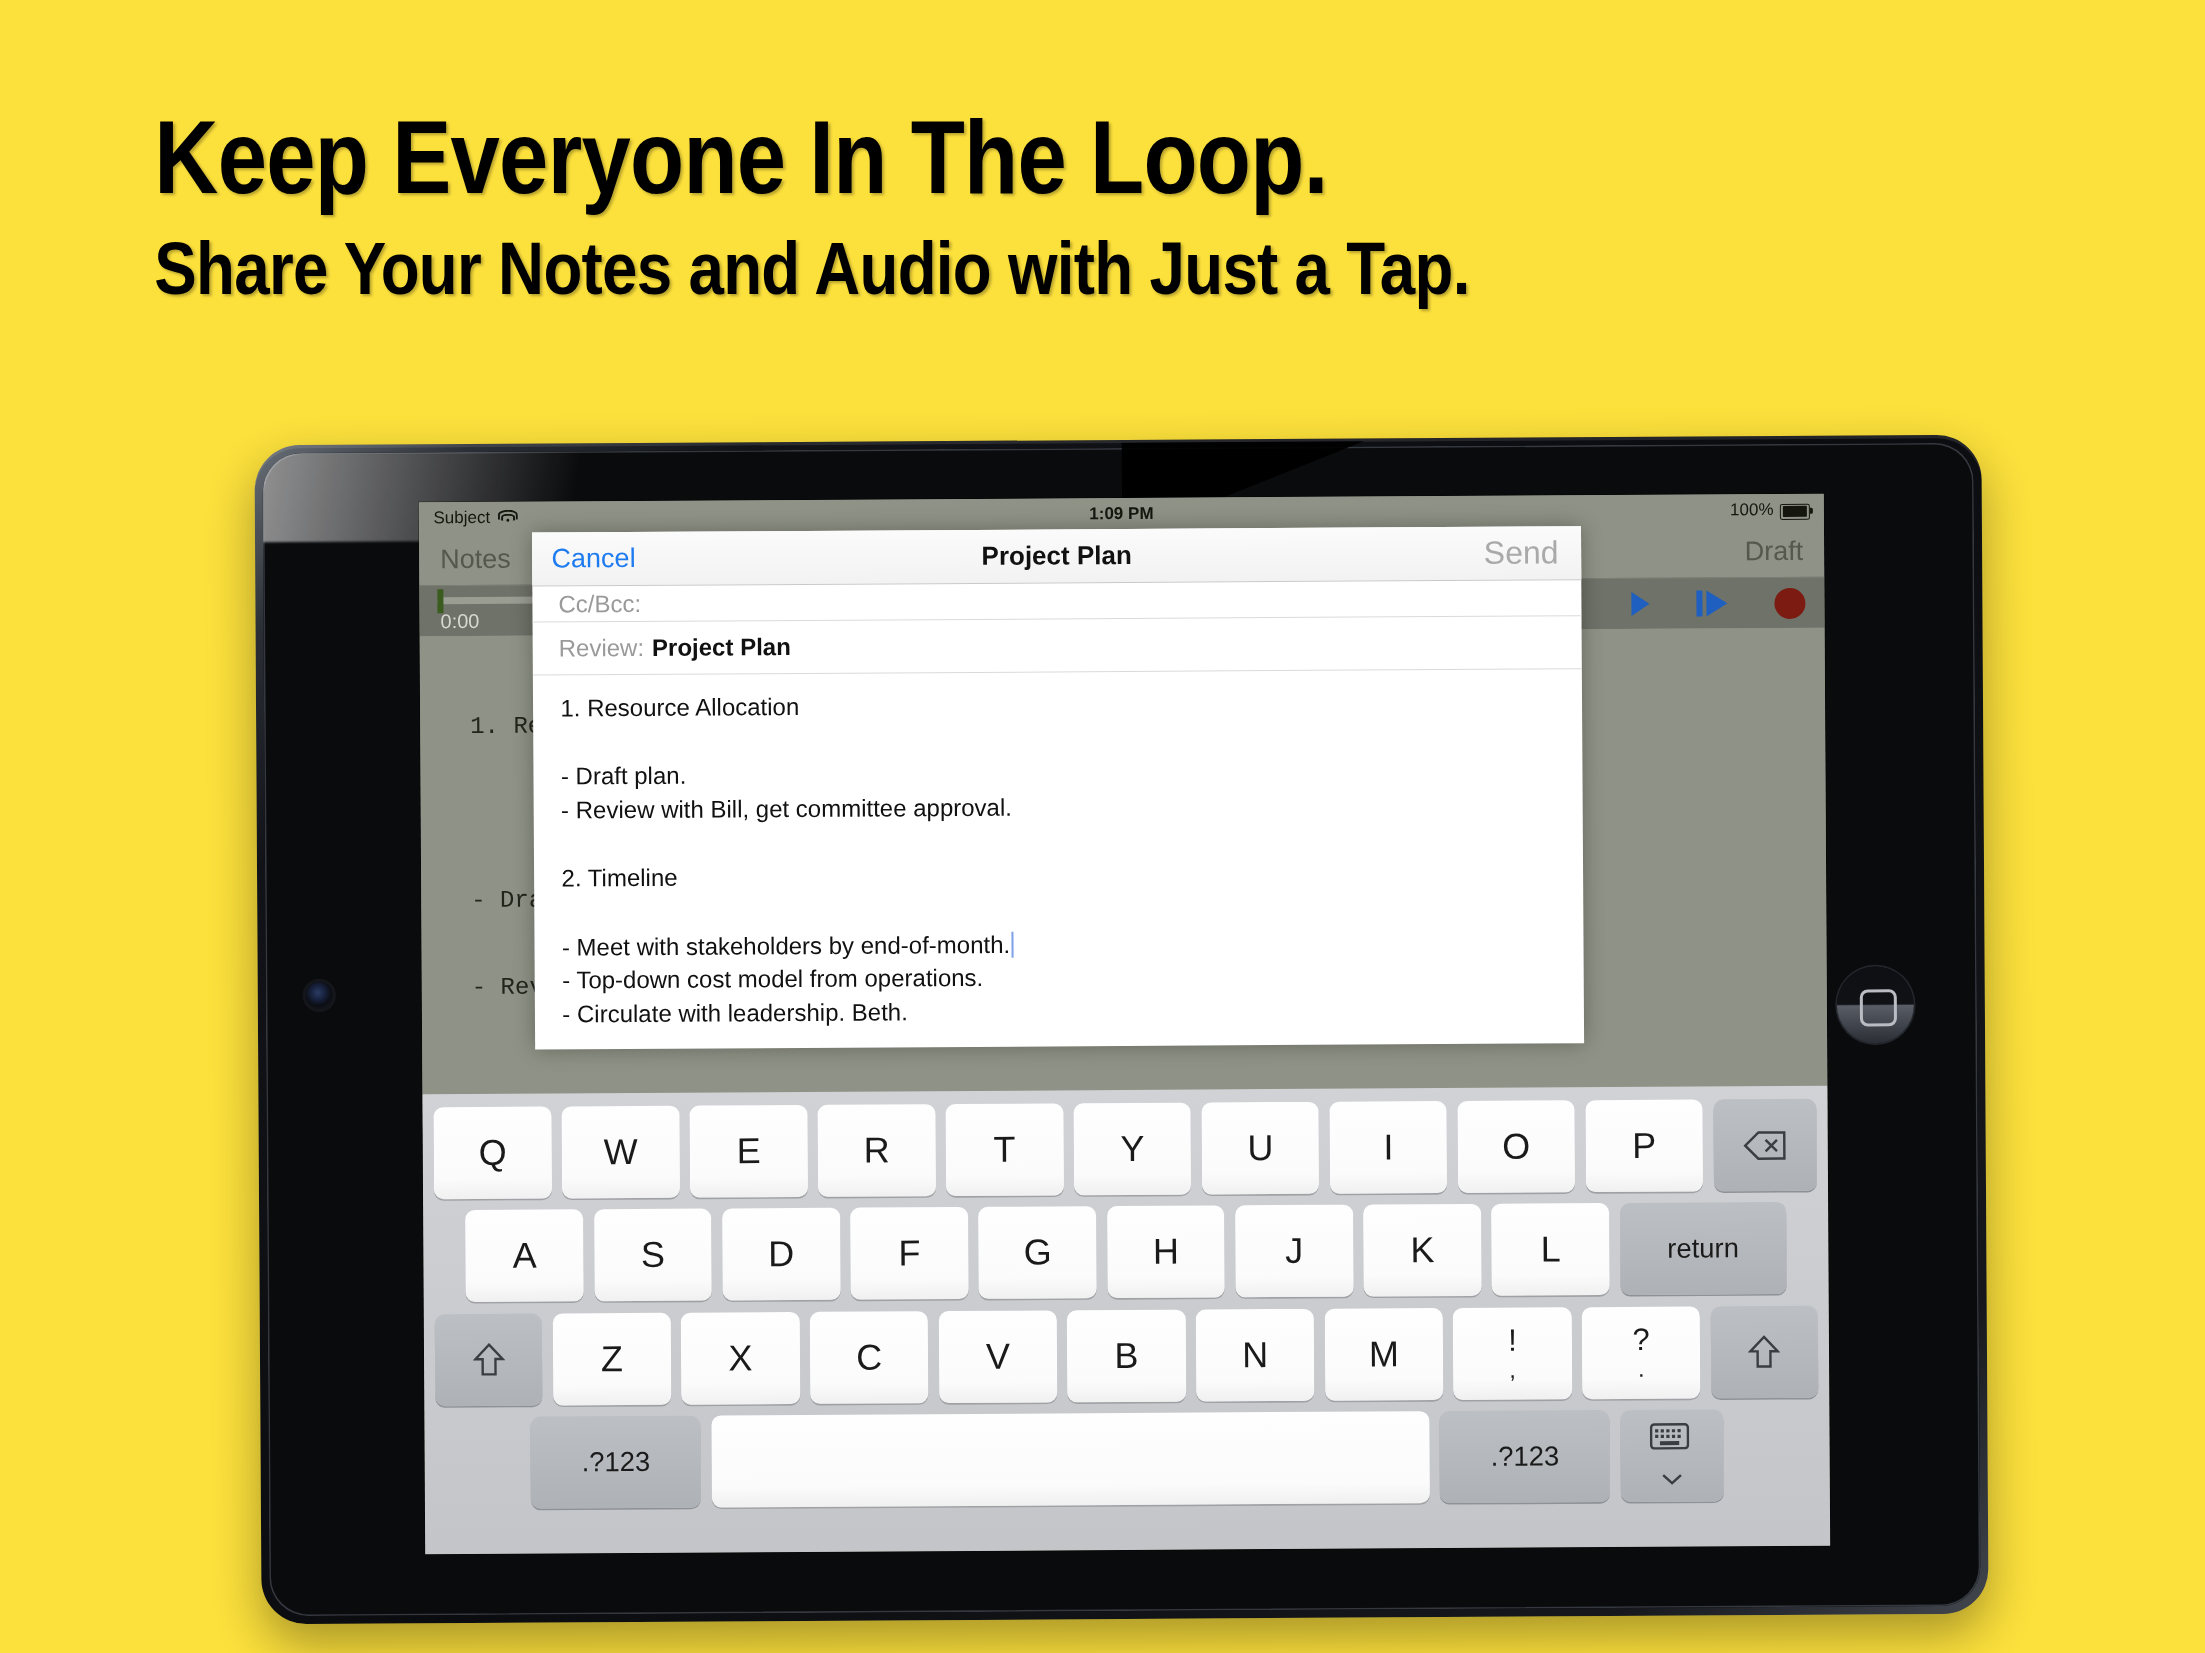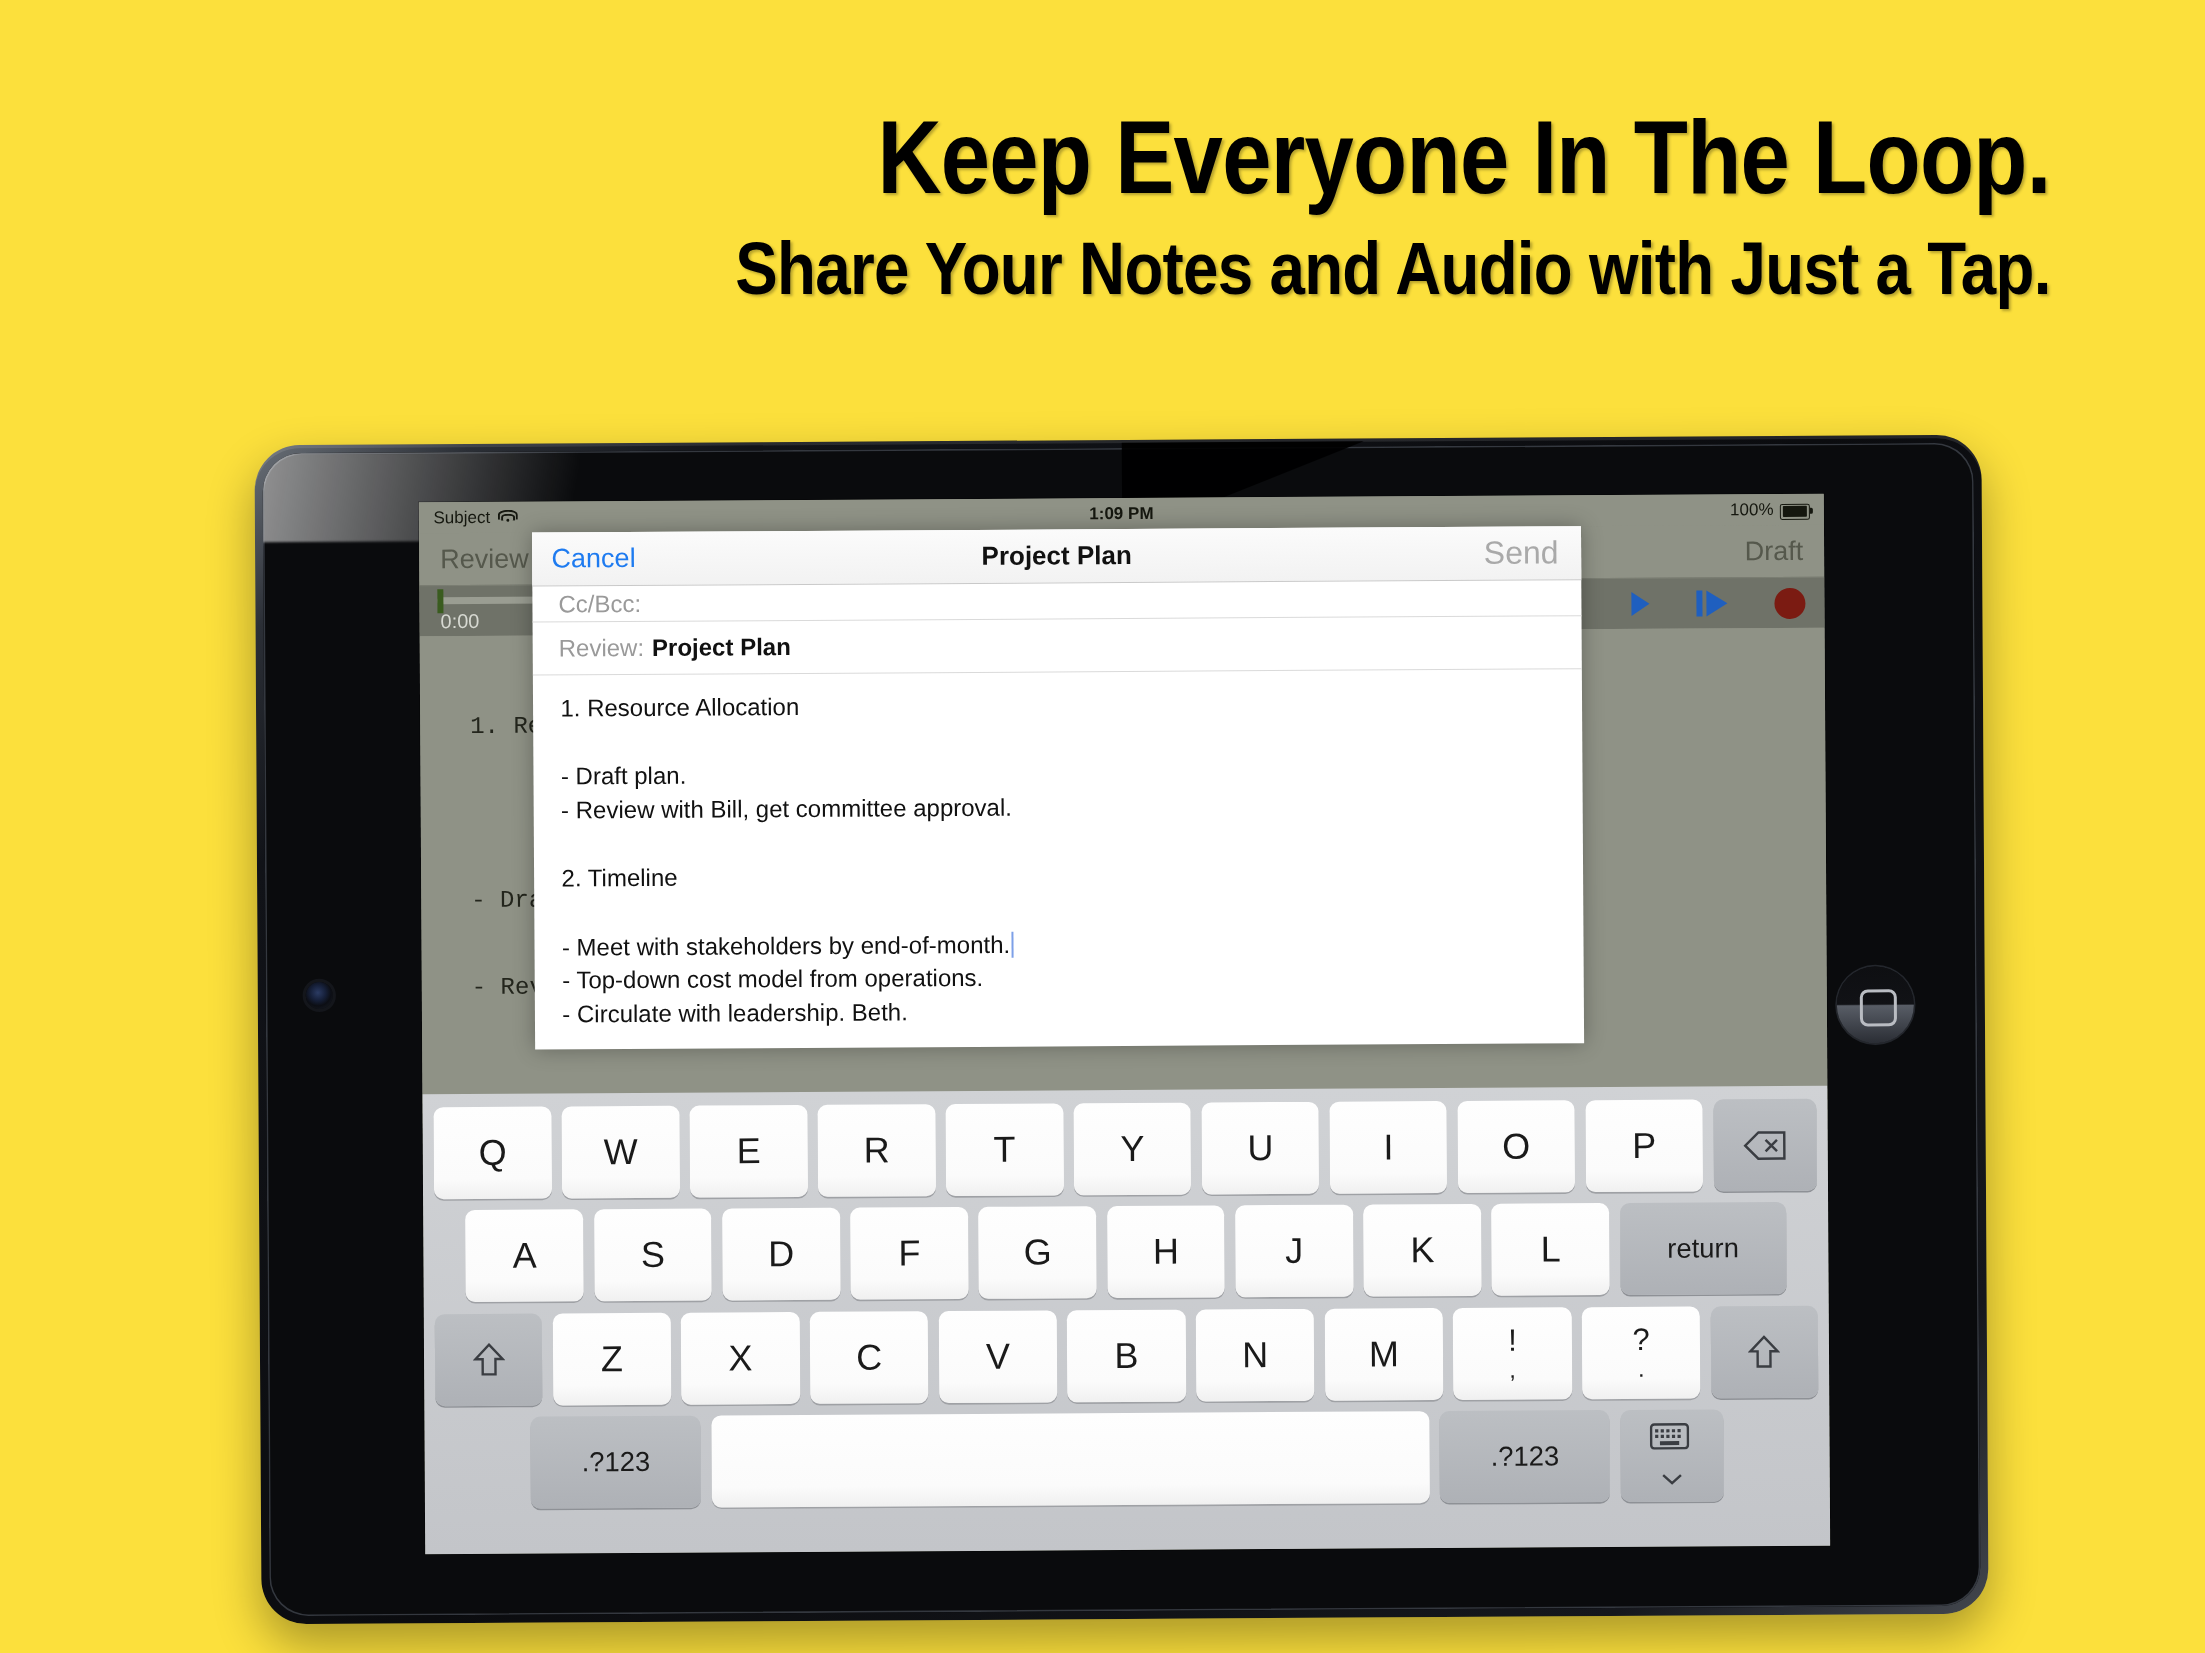--- a/index.html
+++ b/index.html
@@ -7,21 +7,21 @@
     width:2205px;height:1653px;
     background:#FCE03C;
     font-family:"Liberation Sans", sans-serif;
     overflow:hidden;
     position:relative;
   }
 
   
   .promo{
     position:absolute;left:0;top:0;width:2205px;
-    text-align:right;
+    text-align:left;
   }
   .promo-title{
     margin:0;padding-top:105px;
     font-family:"Liberation Sans", sans-serif;
     font-weight:bold;
     font-size:103px;
     line-height:1.02;
     letter-spacing:-0.8px;
     color:#000;
     transform:scaleX(.86);
@@ -284,21 +284,21 @@
     <div class="sb-center">1:09 PM</div>
     <div class="sb-right">
       <span>100%</span>
       <span class="battery">
           <i></i>
         </span>
     </div>
   </div>
 
   <div class="notes-nav">
-    <span>Review</span>
+    <span>Notes</span>
     <span>Draft</span>
   </div>
 
   <div class="audio-bar">
     <div class="track"></div>
     <div class="playhead"></div>
     <div class="timer">0:00</div>
     <div class="audio-controls">
       <span class="tri-play"></span>
       <span class="step-fwd">

